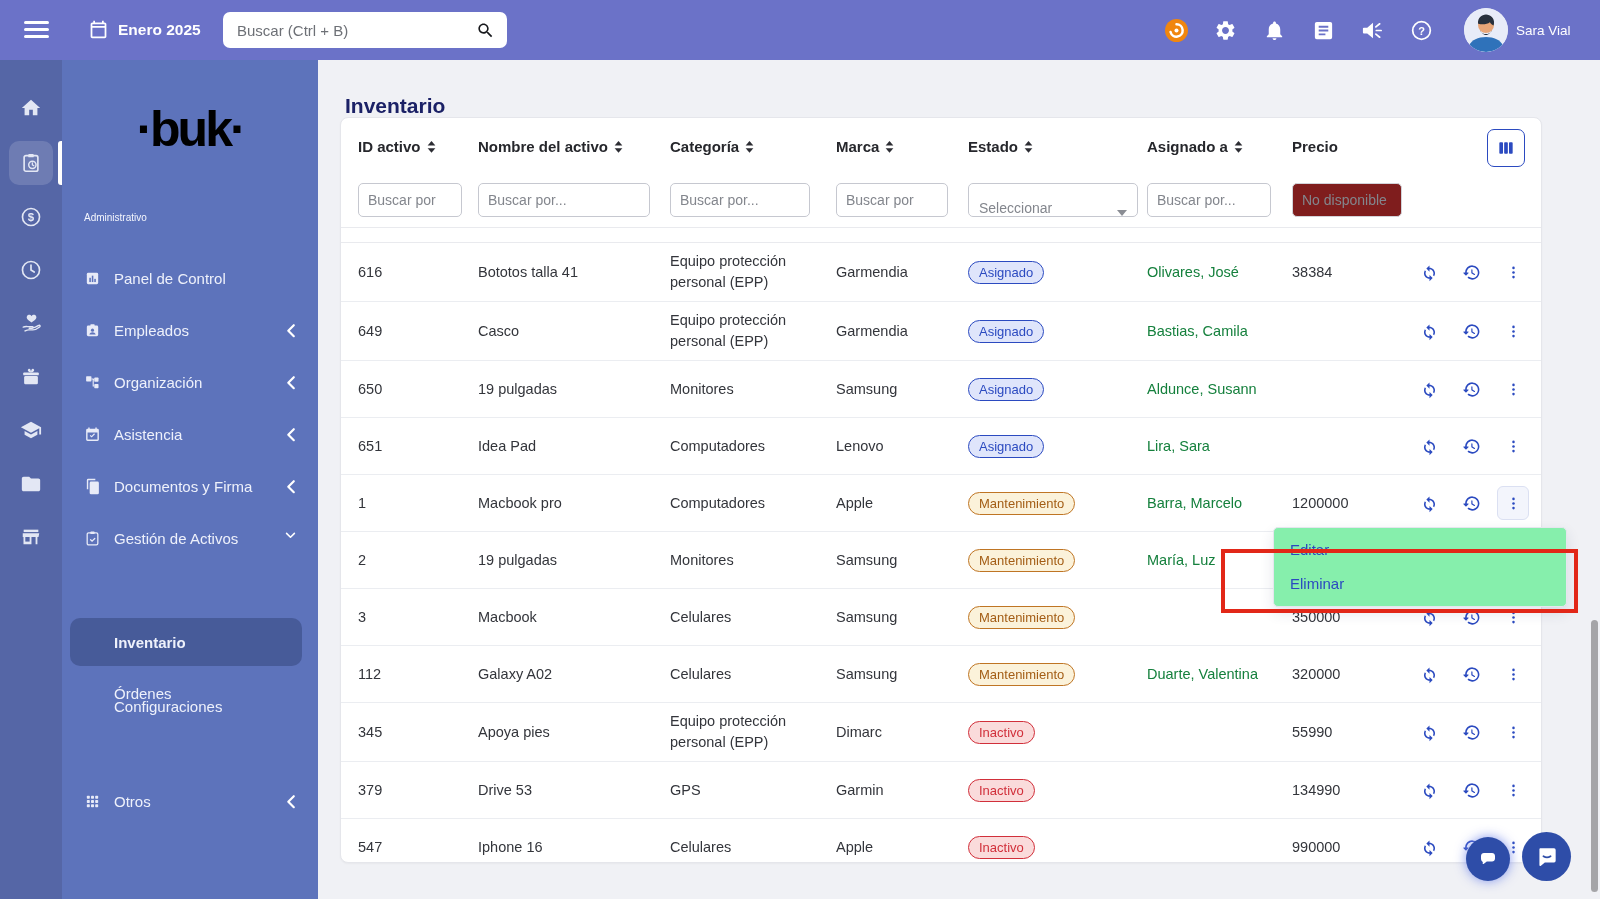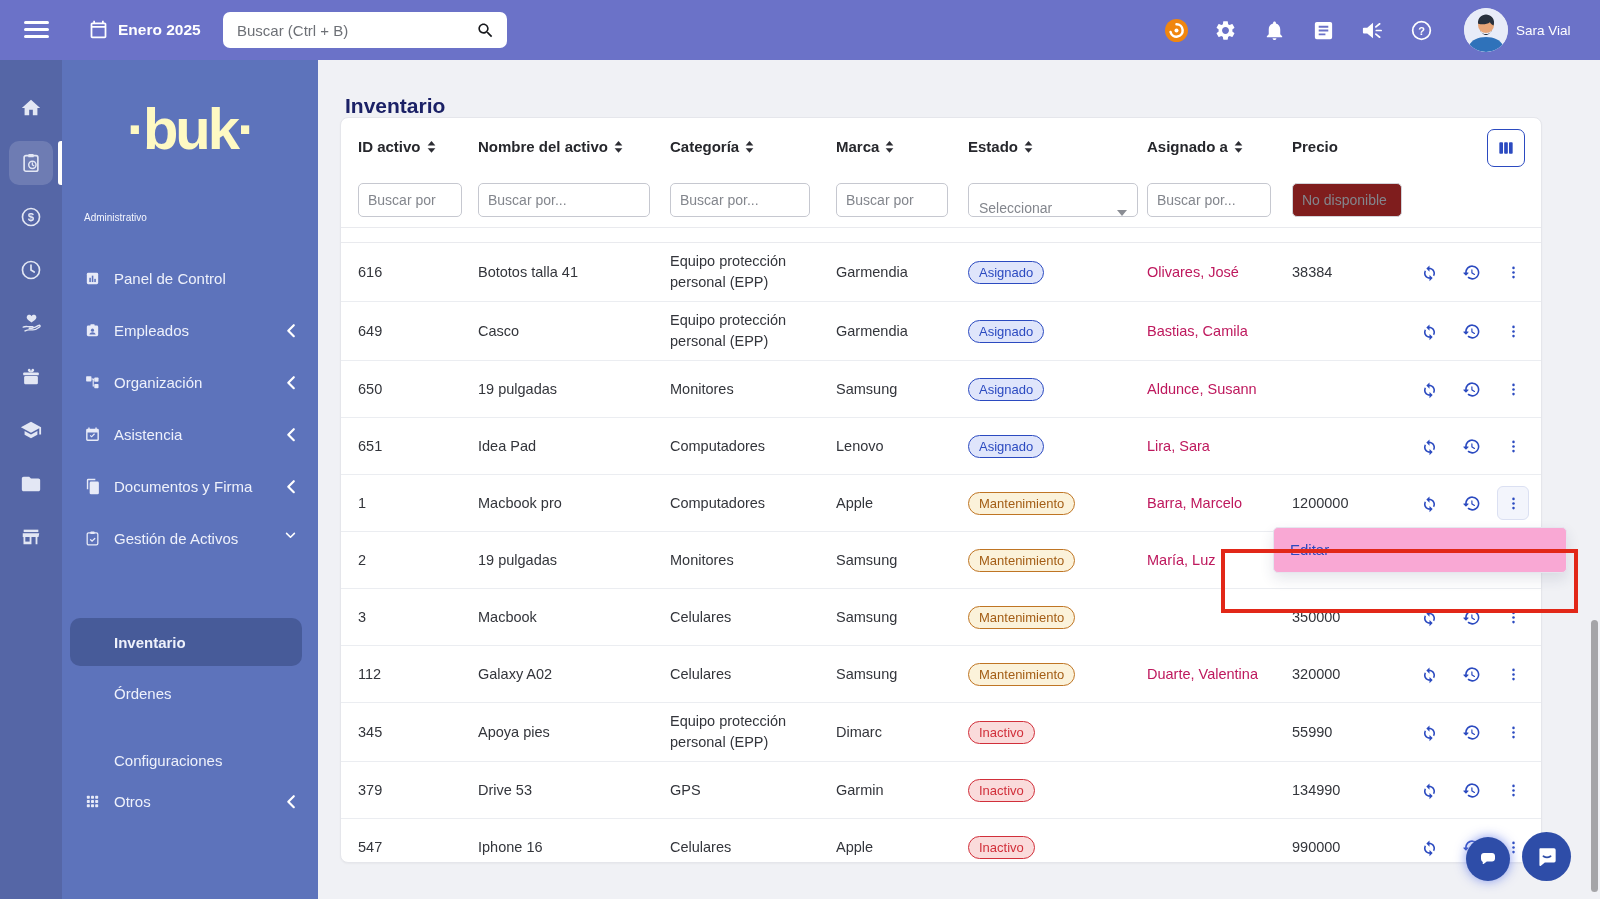--- a/index.html
+++ b/index.html
@@ -26,22 +26,22 @@
   
   .rail{position:absolute;left:0;top:60px;width:62px;height:839px;background:#5566a6;z-index:20}
   .rail-btn{position:absolute;left:9px;width:44px;height:44px;border-radius:10px;display:flex;
             align-items:center;justify-content:center;color:#e3e7f4;cursor:pointer}
   .rail-btn svg{width:22px;height:22px}
   .rail-btn.sel{background:rgba(255,255,255,.15)}
   .rail-bar{position:absolute;right:0;width:4px;height:44px;border-radius:3px 0 0 3px;background:#fff}
 
   
   .sidebar{position:absolute;left:62px;top:60px;width:256px;height:839px;background:#5d73bb;z-index:20;color:#fff}
-  .logo{position:absolute;top:14px;left:0;width:100%;text-align:center;font-size:58px;font-weight:bold;
-        letter-spacing:-3px;line-height:110px;color:#fef9c3}
+  .logo{position:absolute;top:14px;left:0;width:100%;text-align:center;font-size:50px;font-weight:bold;
+        letter-spacing:-3px;line-height:110px;color:#000000}
   .section{position:absolute;left:22px;top:152px;font-size:10px;font-weight:normal;color:#f4f6fd}
   .menu{position:absolute;left:0;top:192px;width:256px}
   .mitem{height:52px;display:flex;align-items:center;padding:0 22px;font-size:15px;color:#eef1fb;cursor:pointer;box-sizing:border-box}
   .mitem .mic{width:17px;height:17px;margin-right:13px;color:#e8ebf8;flex:none}
   .mitem .lbl{flex:1;white-space:nowrap}
   .mitem .chev{width:11px;height:14px;color:#fff;flex:none}
   .sitem{position:absolute;left:8px;width:232px;height:48px;border-radius:10px;display:flex;
          align-items:center;padding-left:44px;font-size:15px;color:#eef1fb;cursor:pointer;box-sizing:border-box}
   .sitem.sel{background:rgba(16,26,64,.27);font-weight:bold}
 
@@ -61,34 +61,34 @@
   .tfilters{margin-top:28px;margin-bottom:10px}
   .flt{height:34px;border:1px solid #c6c8d0;border-radius:5px;padding:0 9px;font-size:14px;color:#555;
        box-sizing:border-box;font-family:inherit;background:#fff}
   .flt::placeholder{color:#83868d}
   .flt-sel{height:34px;border:1px solid #c6c8d0;border-radius:5px;display:flex;justify-content:space-between;
            align-items:flex-end;color:#83868d;padding:0 10px;font-size:14px;box-sizing:border-box;cursor:pointer;background:#fff}
   .flt-dis{background:#7f1d1d;color:#8e9096;border-color:#d2d3d9;white-space:nowrap;overflow:hidden}
   .partial{height:14px;border-top:1px solid #e9eaee;border-bottom:1px solid #e9eaee}
   .trow{min-height:56px;border-bottom:1px solid #ebedf1;font-size:14.5px;color:#33353b}
   .cat-cell{padding:8px 14px 8px 0;line-height:1.45}
-  .link{color:#be185d;cursor:pointer}
+  .link{color:#15803d;cursor:pointer}
   .badge{display:inline-block;font-size:13px;font-weight:normal;padding:3px 10px;border-radius:12px;border:1.5px solid}
   .b-blue{color:#2b4ac0;border-color:#2b4ac0;background:#dfe5fb}
   .b-amber{color:#a35d15;border-color:#bf7524;background:#fbf2da}
   .b-red{color:#d12f3a;border-color:#d12f3a;background:#fadbdb}
   .acts{display:flex;justify-content:flex-end;align-items:center;gap:10px;padding-right:12px}
   .abtn{width:30px;height:32px;display:flex;align-items:center;justify-content:center;color:#2b4ac0;
         border-radius:6px;cursor:pointer;border:1px solid transparent}
   .abtn svg{width:19px;height:19px}
   .abtn.kebab svg{width:17px;height:17px}
   .abtn.active{background:#f3f5fc;border:1px solid #dbe0f2}
 
   
-  .ctx{position:absolute;left:1273px;top:527px;width:292px;background:#f9a8d4;border:1px solid #e5e6ee;
+  .ctx{position:absolute;left:1273px;top:527px;width:292px;background:#86efac;border:1px solid #e5e6ee;
        border-radius:5px;box-shadow:0 6px 14px rgba(40,50,90,.12);z-index:40;padding:5px 0}
   .ctx-item{height:34px;line-height:34px;padding-left:16px;color:#2b4ac0;font-size:15px;cursor:pointer}
   .redbox{position:absolute;left:1221px;top:549px;width:357px;height:64px;border:4px solid #e22718;
           z-index:50;box-sizing:border-box}
   .sbar{position:absolute;right:2px;top:620px;width:7px;height:272px;background:#a5a5a8;border-radius:4px;z-index:60;cursor:pointer}
   .chat1{position:absolute;left:1466px;top:837px;width:44px;height:44px;border-radius:50%;background:#2e4da8;
          z-index:45;display:flex;align-items:center;justify-content:center;cursor:pointer;
          box-shadow:0 0 12px rgba(120,140,235,.9)}
   .chat2{position:absolute;left:1522px;top:832px;width:49px;height:49px;border-radius:50%;background:#2e4da8;
          z-index:46;display:flex;align-items:center;justify-content:center;cursor:pointer}
@@ -342,21 +342,21 @@
             </svg>
           </span>
         </div>
       </nav>
   <div class="sitem sel" style="top: 558px;">
         <span>Inventario</span>
       </div>
       <div class="sitem" style="top: 609px;">
         <span>Órdenes</span>
       </div>
-      <div class="sitem" style="top: 661px; align-items: flex-end;">
+      <div class="sitem" style="top: 622px;">
         <span>Configuraciones</span>
       </div>
       <div class="mitem" style="position: absolute; left: 0px; top: 715px; width: 256px;">
         <span class="mic">
           <svg viewBox="0 0 24 24">
             <g fill="currentColor">
               <rect x="4" y="4" width="4.2" height="4.2" rx="1"></rect>
               <rect x="9.9" y="4" width="4.2" height="4.2" rx="1"></rect>
               <rect x="15.8" y="4" width="4.2" height="4.2" rx="1"></rect>
               <rect x="4" y="9.9" width="4.2" height="4.2" rx="1"></rect>
@@ -866,20 +866,21 @@
                 </svg>
               </span>
             </span>
           </div>
         </div>
       </div>
   </section>
 
   <div class="ctx">
     <div class="ctx-item">Editar</div>
+    <div class="ctx-item">Eliminar</div>
   </div>
 
   <div class="redbox"></div>
 
   <div class="sbar"></div>
 
   <div class="chat1" id="chat1">
       <span>
         <svg viewBox="0 0 24 24">
           <path fill="#fff" d="M5 9c0-1.7 1.3-3 3-3h8c1.7 0 3 1.3 3 3v2.5c0 1.7-1.3 3-3 3h-5.2L7.6 17c-.5.3-1.1-.1-1-.7l.3-1.2C5.8 14.6 5 13.2 5 11.5V9z"></path>

